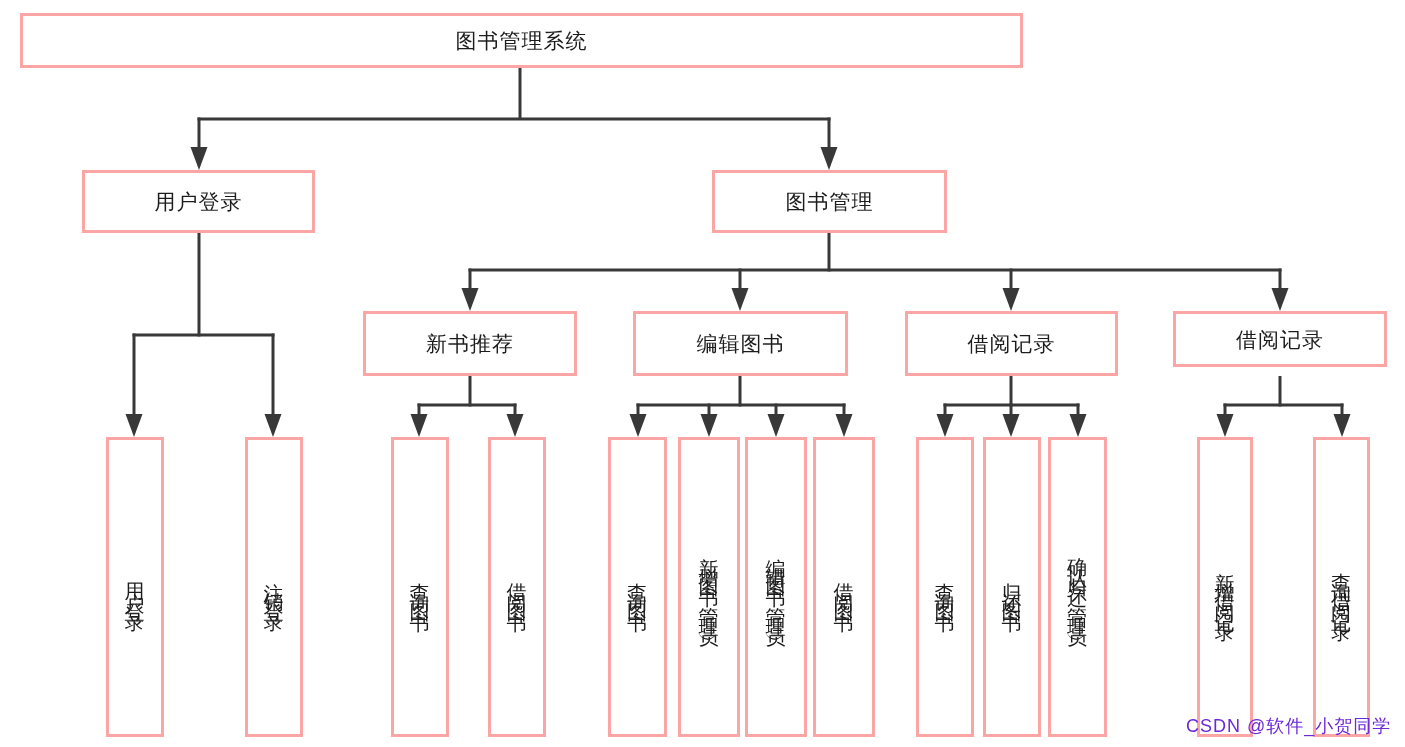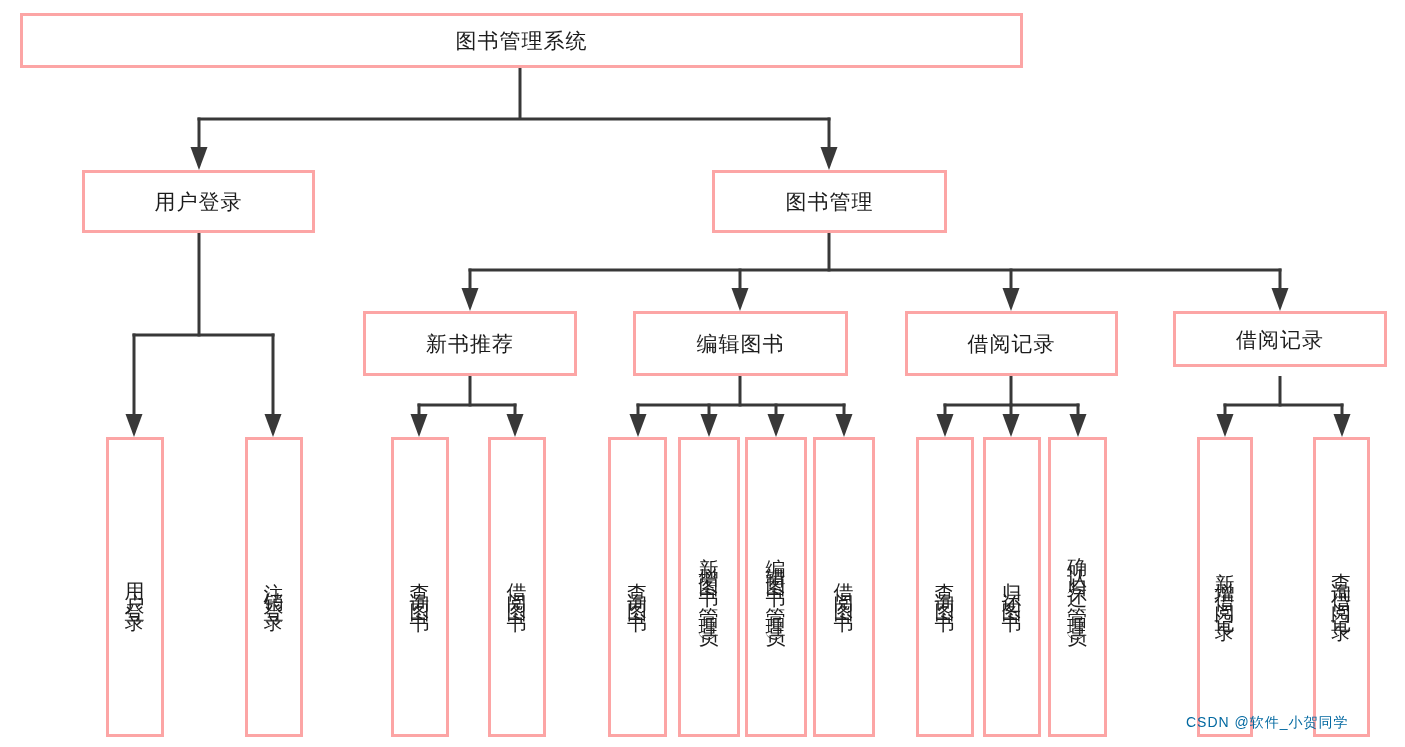--- a/index.html
+++ b/index.html
@@ -36,22 +36,22 @@
     writing-mode: vertical-rl;
     font-size: 20px;
     letter-spacing: 10px;
     line-height: 1;
   }
   .root-title { font-size: 20px; }
   .watermark {
     position: absolute;
     left: 1186px;
     top: 714px;
-    font-size: 14px;
-    color: #0369a1;
+    font-size: 18px;
+    color: #6d28d9;
     letter-spacing: 1px;
     white-space: nowrap;
     z-index: 5;
   }
 </style>
 </head>
 <body>
 
 <div class="canvas">
 

